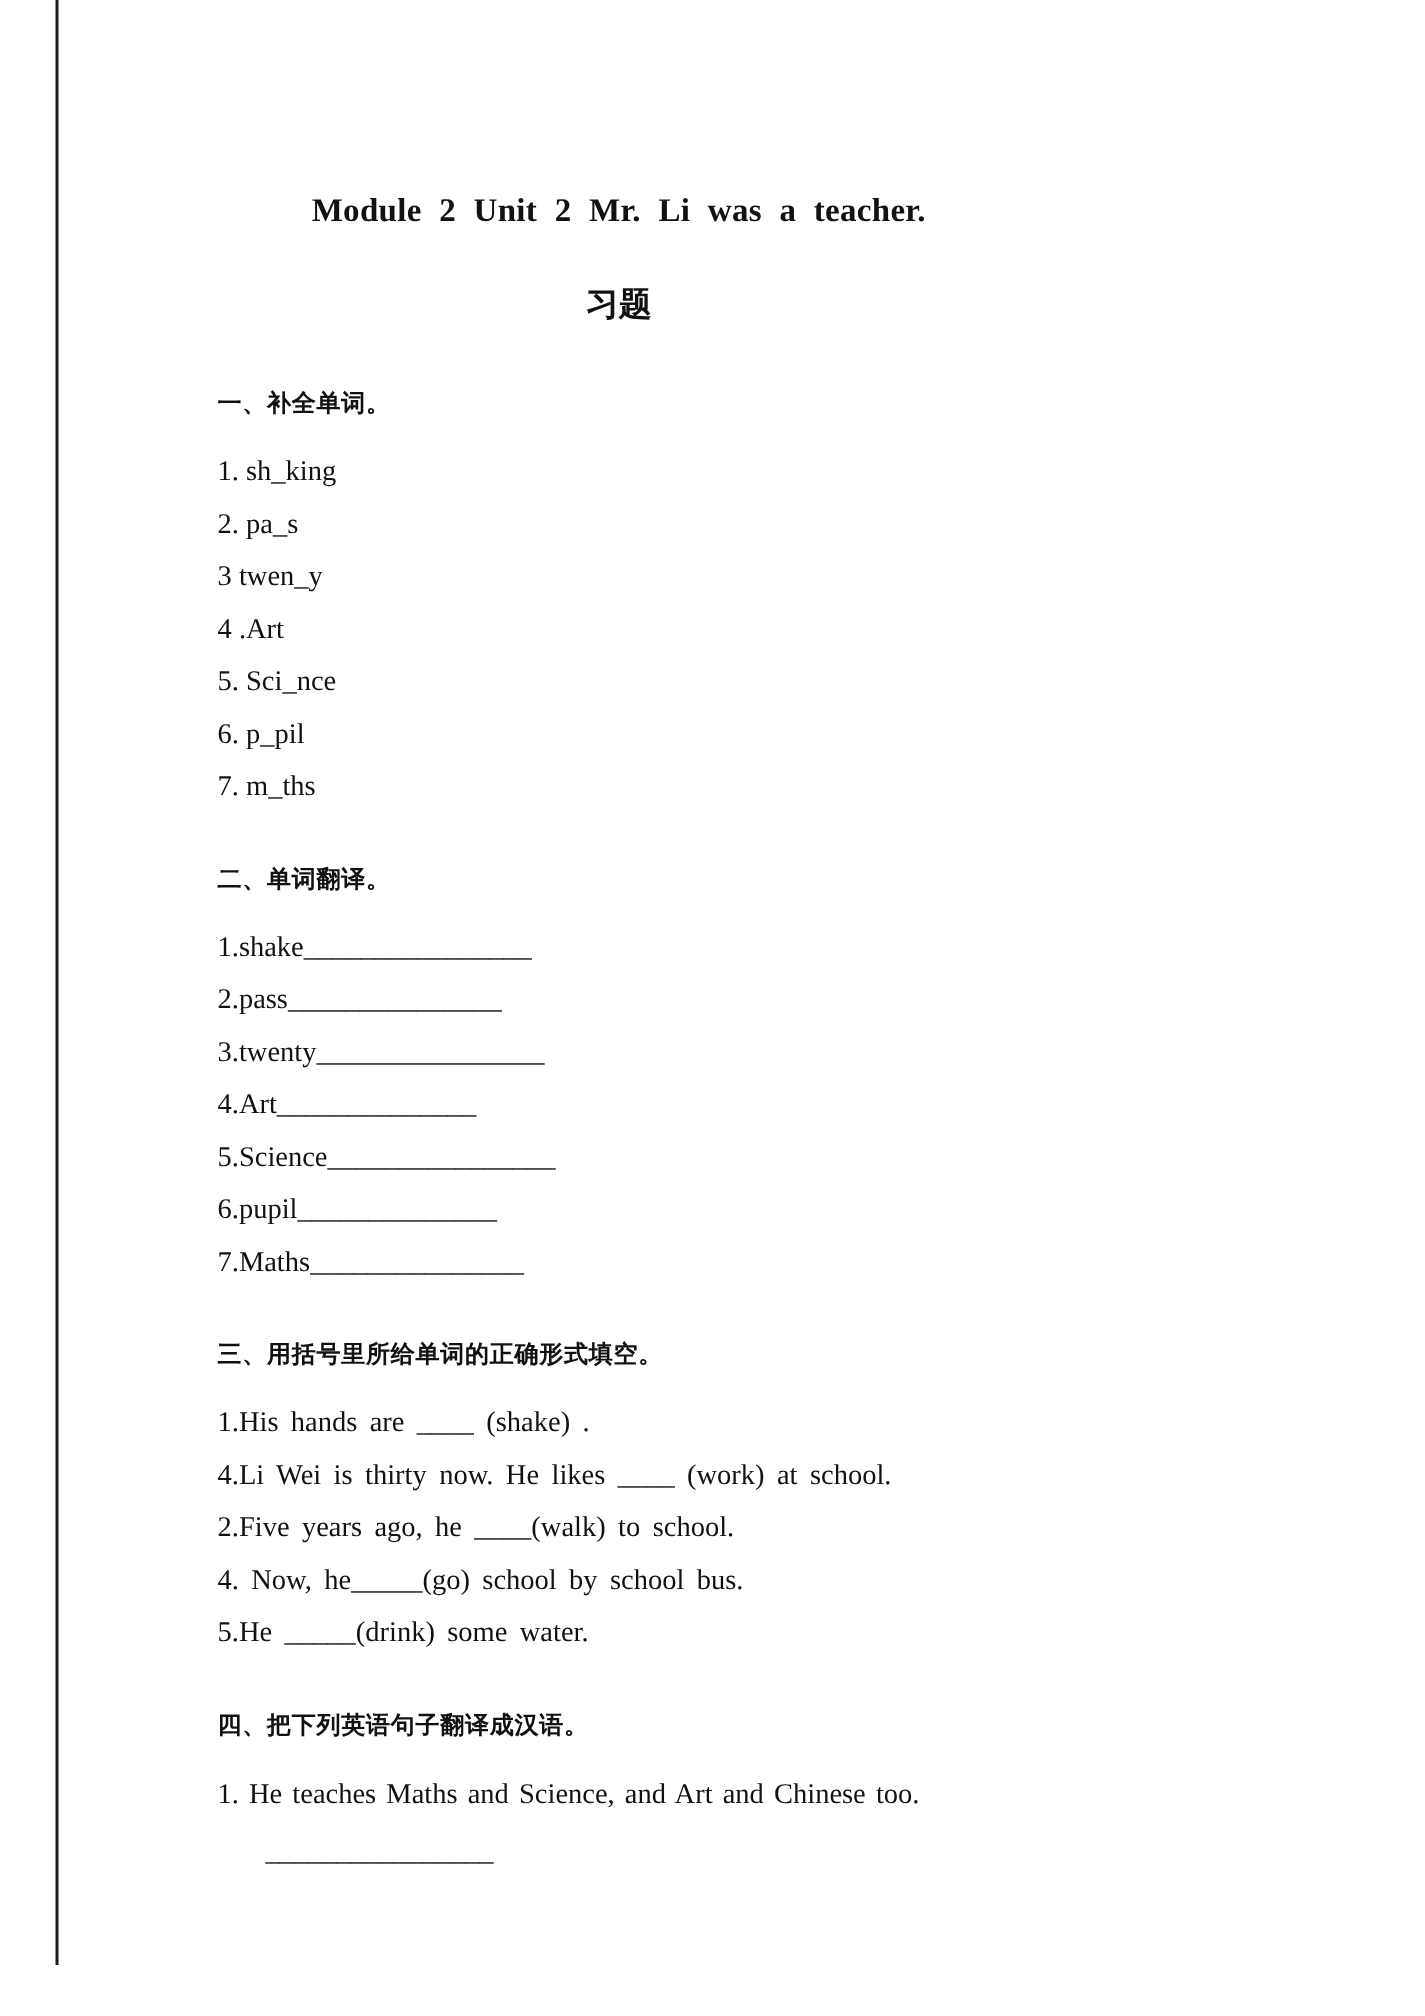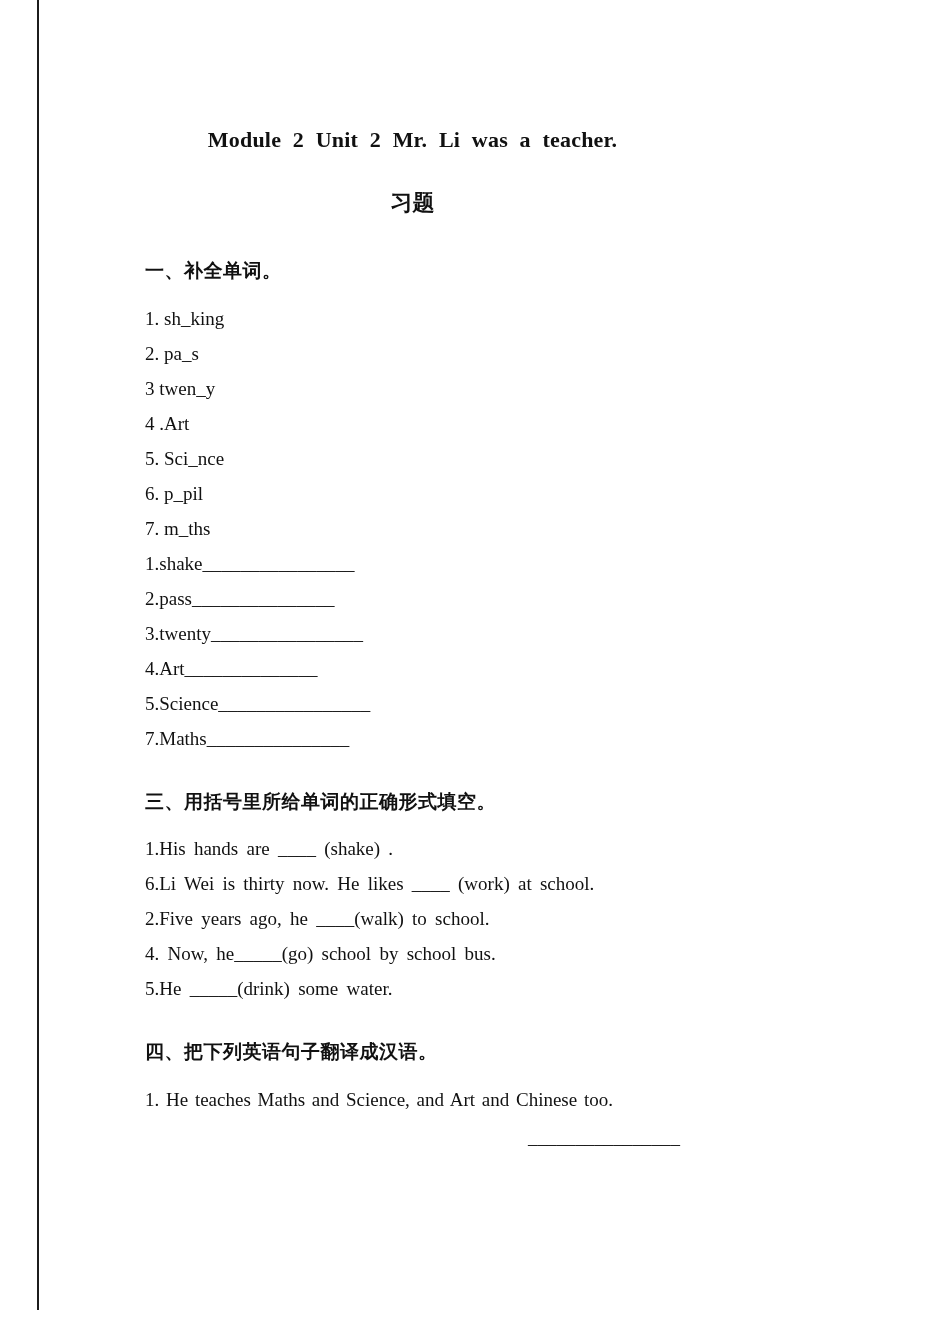--- a/index.html
+++ b/index.html
@@ -41,21 +41,21 @@
   }
   .subtitle {
     margin: 36px 0 0 0;
     text-align: center;
     font-size: 22px;
     font-weight: bold;
     line-height: 1.2;
   }
   .sec-heading {
     margin: 44px 0 28px 0;
-    font-size: 19px;
+    font-size: 16px;
     font-weight: bold;
     line-height: 1.2;
     letter-spacing: 0.5px;
   }
   .items {
     margin: 0;
   }
   .line {
     font-size: 19px;
     line-height: 16px;
@@ -65,21 +65,20 @@
   section[data-name="section-3"] .line {
     word-spacing: 3.5px;
     font-family: Liberation Serif, serif;
   }
   section[data-name="section-4"] .line {
     word-spacing: 2px;
   }
   .items[data-name="section-4-items"] .line:nth-child(2) {
     margin-left: 32px;
     margin-top: 22px;
-    text-align: right;
   }
 </style>
 </head>
 <body>
 
 <div class="page" data-name="worksheet-page">
   <div class="left-rule" data-name="left-margin-line"></div>
 
   <h1 class="title" data-name="document-title">Module 2 Unit 2 Mr. Li was a teacher.</h1>
   <h2 class="subtitle" data-name="document-subtitle">习题</h2>
@@ -91,35 +90,37 @@
         <div class="line" data-name="word-completion-item">2. pa_s</div>
         <div class="line" data-name="word-completion-item">3 twen_y</div>
         <div class="line" data-name="word-completion-item">4 .Art</div>
         <div class="line" data-name="word-completion-item">5. Sci_nce</div>
         <div class="line" data-name="word-completion-item">6. p_pil</div>
         <div class="line" data-name="word-completion-item">7. m_ths</div>
       </div>
   </section>
 
   <section data-name="section-2">
+    <h3 class="sec-heading" data-name="section-2-heading">二、单词翻译。</h3>
     <div class="items" data-name="section-2-items">
         <div class="line" data-name="word-translation-item">1.shake________________</div>
         <div class="line" data-name="word-translation-item">2.pass_______________</div>
         <div class="line" data-name="word-translation-item">3.twenty________________</div>
         <div class="line" data-name="word-translation-item">4.Art______________</div>
         <div class="line" data-name="word-translation-item">5.Science________________</div>
+        <div class="line" data-name="word-translation-item">6.pupil______________</div>
         <div class="line" data-name="word-translation-item">7.Maths_______________</div>
       </div>
   </section>
 
   <section data-name="section-3">
     <h3 class="sec-heading" data-name="section-3-heading">三、用括号里所给单词的正确形式填空。</h3>
     <div class="items" data-name="section-3-items">
         <div class="line" data-name="fill-in-blank-item">1.His hands are ____ (shake) .</div>
-        <div class="line" data-name="fill-in-blank-item">6.Li Wei is thirty now. He likes ____ (work) at school.</div>
+        <div class="line" data-name="fill-in-blank-item">4.Li Wei is thirty now. He likes ____ (work) at school.</div>
         <div class="line" data-name="fill-in-blank-item">2.Five years ago, he ____(walk) to school.</div>
         <div class="line" data-name="fill-in-blank-item">4. Now, he_____(go) school by school bus.</div>
         <div class="line" data-name="fill-in-blank-item">5.He _____(drink) some water.</div>
       </div>
   </section>
 
   <section data-name="section-4">
     <h3 class="sec-heading" data-name="section-4-heading">四、把下列英语句子翻译成汉语。</h3>
     <div class="items" data-name="section-4-items">
         <div class="line" data-name="translation-sentence-item">1. He teaches Maths and Science, and Art and Chinese too.</div>

